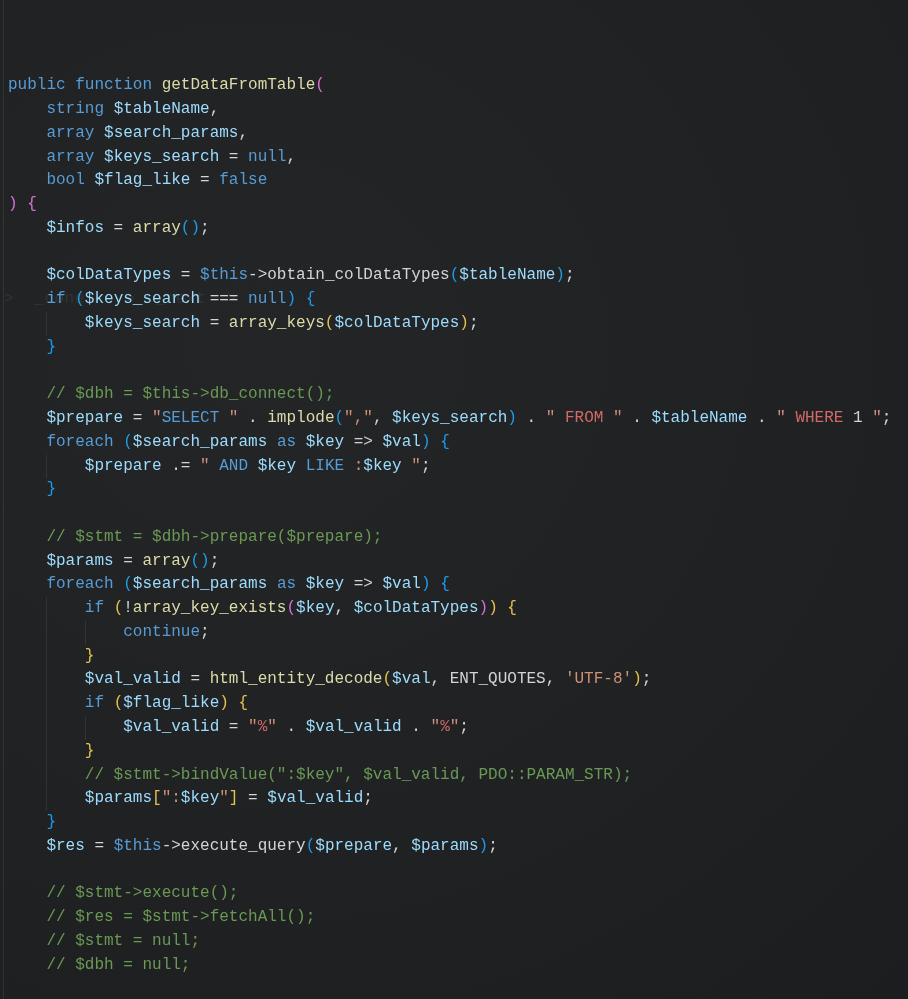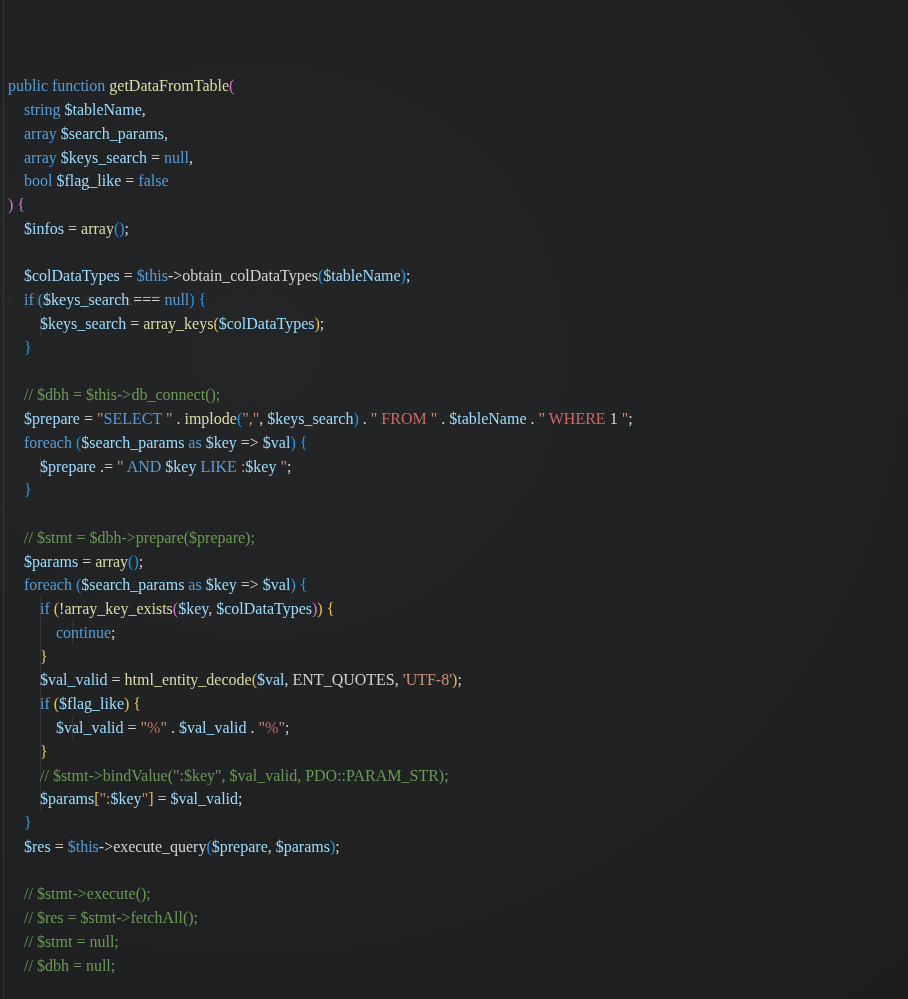--- a/index.html
+++ b/index.html
@@ -3,21 +3,21 @@
 <meta charset="utf-8">
 <style>
   html,body{margin:0;padding:0;}
   body{
     width:908px;height:999px;overflow:hidden;
     background: radial-gradient(130% 110% at 28% 35%, #242526 0%, #202122 48%, #1a1b1c 100%);
   }
   #editor{
     position:relative;width:100%;height:100%;box-sizing:border-box;
     padding:3px 0 0 8px;
-    font-family:Liberation Serif, serif;
+    font-family:Liberation Mono, monospace;
     font-size:16px;line-height:23.78px;
     white-space:pre;
     color:var(--c-pl);
     border-radius:29px;
   }
   #left-edge{
     position:absolute;left:3px;top:0;bottom:0;width:1px;
     background:var(--c-guide);
   }
   .line{position:relative;height:23.78px;}

